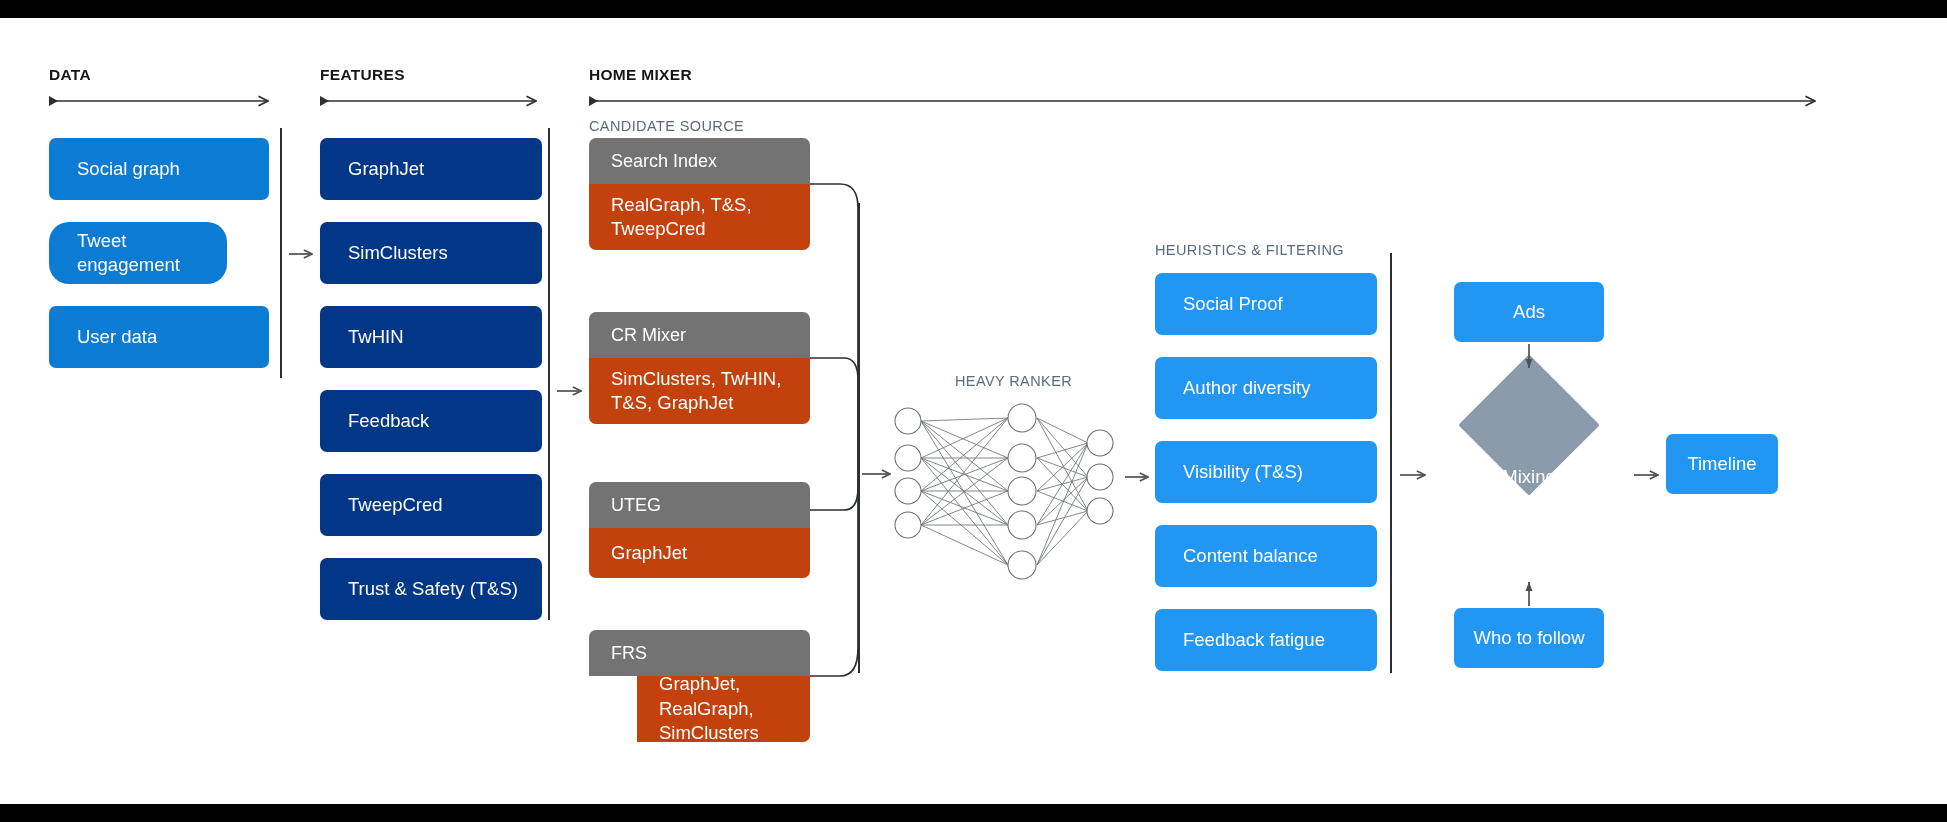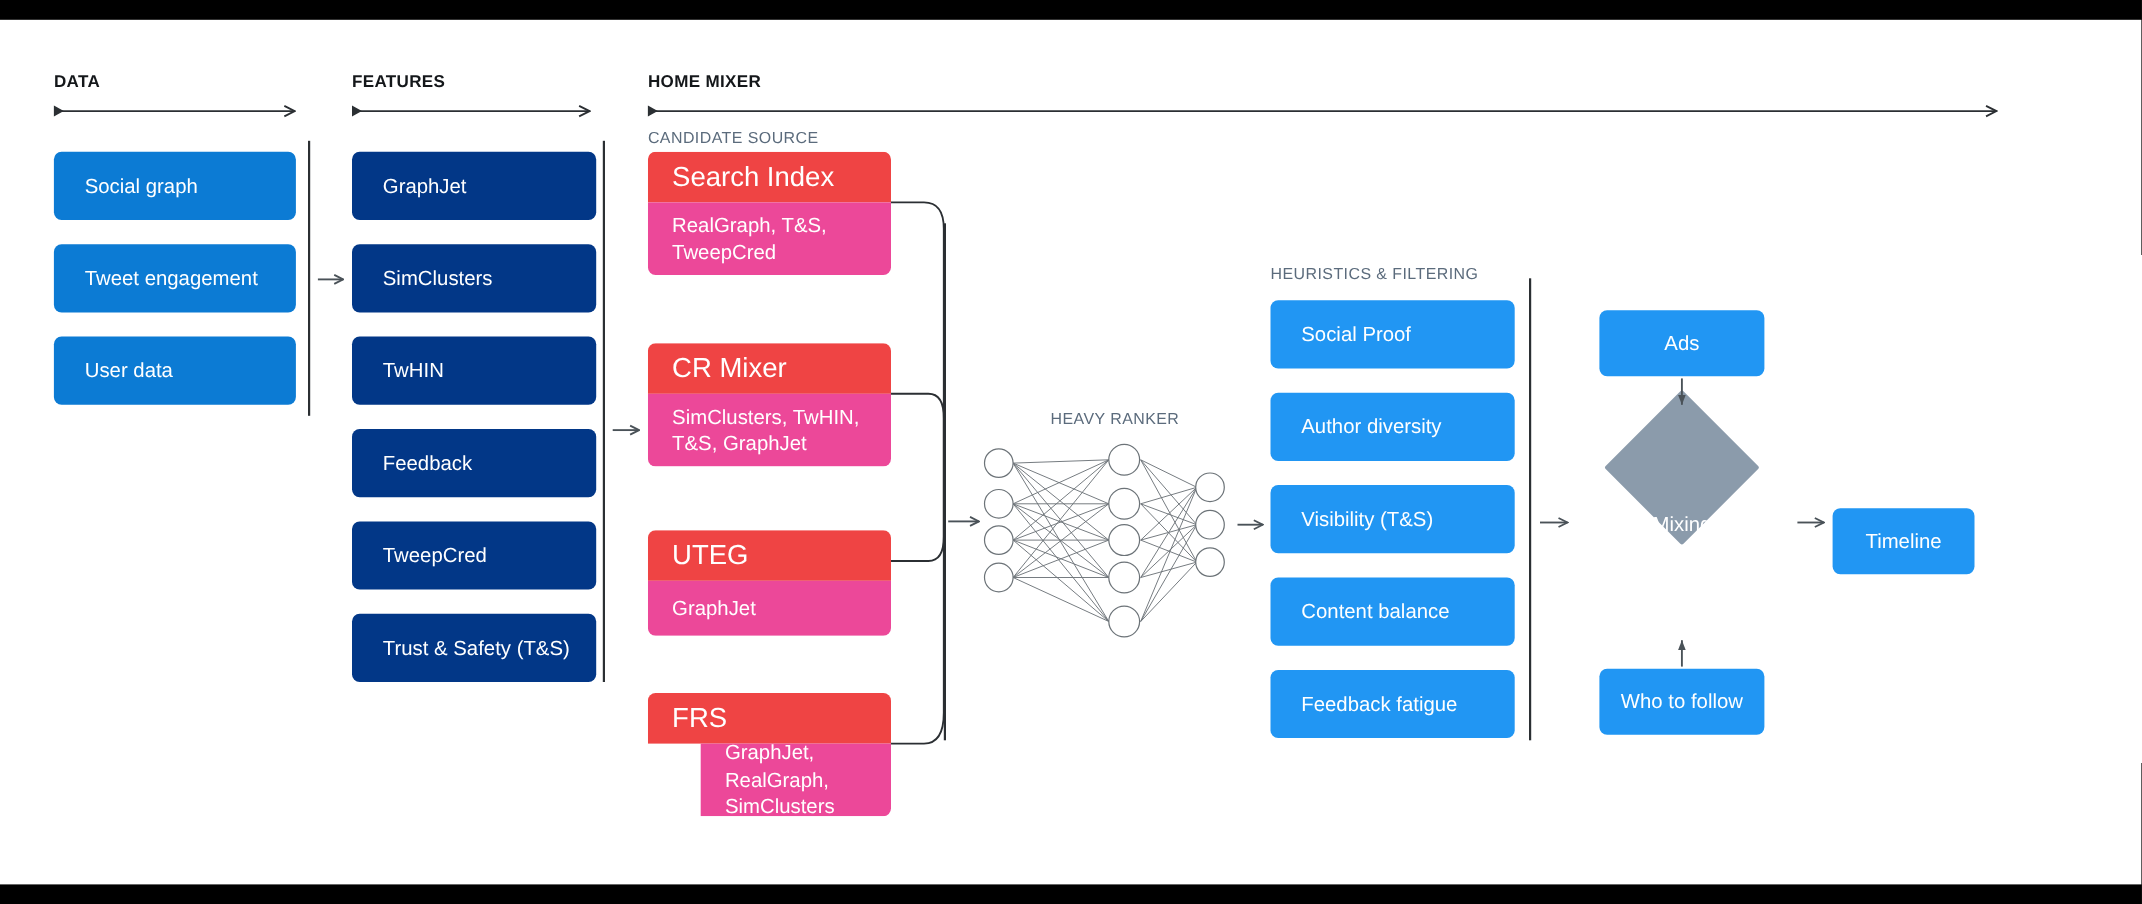--- a/index.html
+++ b/index.html
@@ -61,31 +61,31 @@
   .box.feature { background: #023787; }
   .box.heur    { background: #2196f3; }
   .box.out     { background: #2196f3; justify-content: center; padding-left: 0; }
   .cs-group {
     position: absolute;
     border-radius: 7px;
     overflow: hidden;
     box-sizing: border-box;
   }
   .cs-head {
-    background: #ef4444;
+    background: #737373;
     color: #ffffff;
-    font-size: 25px;
+    font-size: 18px;
     display: flex;
     align-items: center;
     padding-left: 22px;
     box-sizing: border-box;
     height: 46px;
   }
   .cs-body {
-    background: #ec4899;
+    background: #c2410c;
     color: #ffffff;
     font-size: 18.5px;
     line-height: 1.32;
     display: flex;
     align-items: center;
     padding-left: 22px;
     padding-right: 10px;
     box-sizing: border-box;
   }
   .diamond {
@@ -132,21 +132,21 @@
     <div class="nn-label" style="left:955px; top:355px;">HEAVY RANKER</div>
 
     <div class="divider" style="left:280px; top:110px; height:250px;"></div>
     <div class="divider" style="left:548px; top:110px; height:492px;"></div>
     <div class="divider" style="left:858px; top:185px; height:470px;"></div>
     <div class="divider" style="left:1390px; top:235px; height:420px;"></div>
 
     <div class="box data" style="left:49px; top:120px; width:220px; height:62px;">
       <span>Social graph</span>
     </div>
-    <div class="box data" style="left:49px; top:204px; width:220px; height:62px;">
+    <div class="box data" style="left:49px; top:204px; width:178px; height:62px;border-radius:20px;">
       <span>Tweet engagement</span>
     </div>
     <div class="box data" style="left:49px; top:288px; width:220px; height:62px;">
       <span>User data</span>
     </div>
 
     <div class="box feature" style="left:320px; top:120px; width:222px; height:62px;">
       <span>GraphJet</span>
     </div>
     <div class="box feature" style="left:320px; top:204px; width:222px; height:62px;">
@@ -205,21 +205,21 @@
       <span>Ads</span>
     </div>
 
     <div class="diamond" style="left:1479px; top:357px; width:100px; height:100px;"></div>
     <div class="diamond-label" style="left:1454px; top:448px; width:150px;">Mixing</div>
 
     <div class="box out" style="left:1454px; top:590px; width:150px; height:60px;">
       <span>Who to follow</span>
     </div>
 
-    <div class="box out" style="left:1666px; top:444px; width:129px; height:60px;">
+    <div class="box out" style="left:1666px; top:416px; width:112px; height:60px;">
       <span>Timeline</span>
     </div>
 
     <svg class="overlay" viewBox="0 0 1947 786">
       <defs>
         <marker id="chev" viewBox="0 0 10 10" refX="9" refY="5" markerWidth="7" markerHeight="7" orient="auto">
           <path d="M 1 1 L 9 5 L 1 9" fill="none" stroke="#2b2f33" stroke-width="1.4"></path>
         </marker>
         <marker id="chevsm" viewBox="0 0 10 10" refX="9" refY="5" markerWidth="6" markerHeight="6" orient="auto">
           <path d="M 1 1 L 9 5 L 1 9" fill="none" stroke="#4a5258" stroke-width="1.6"></path>

